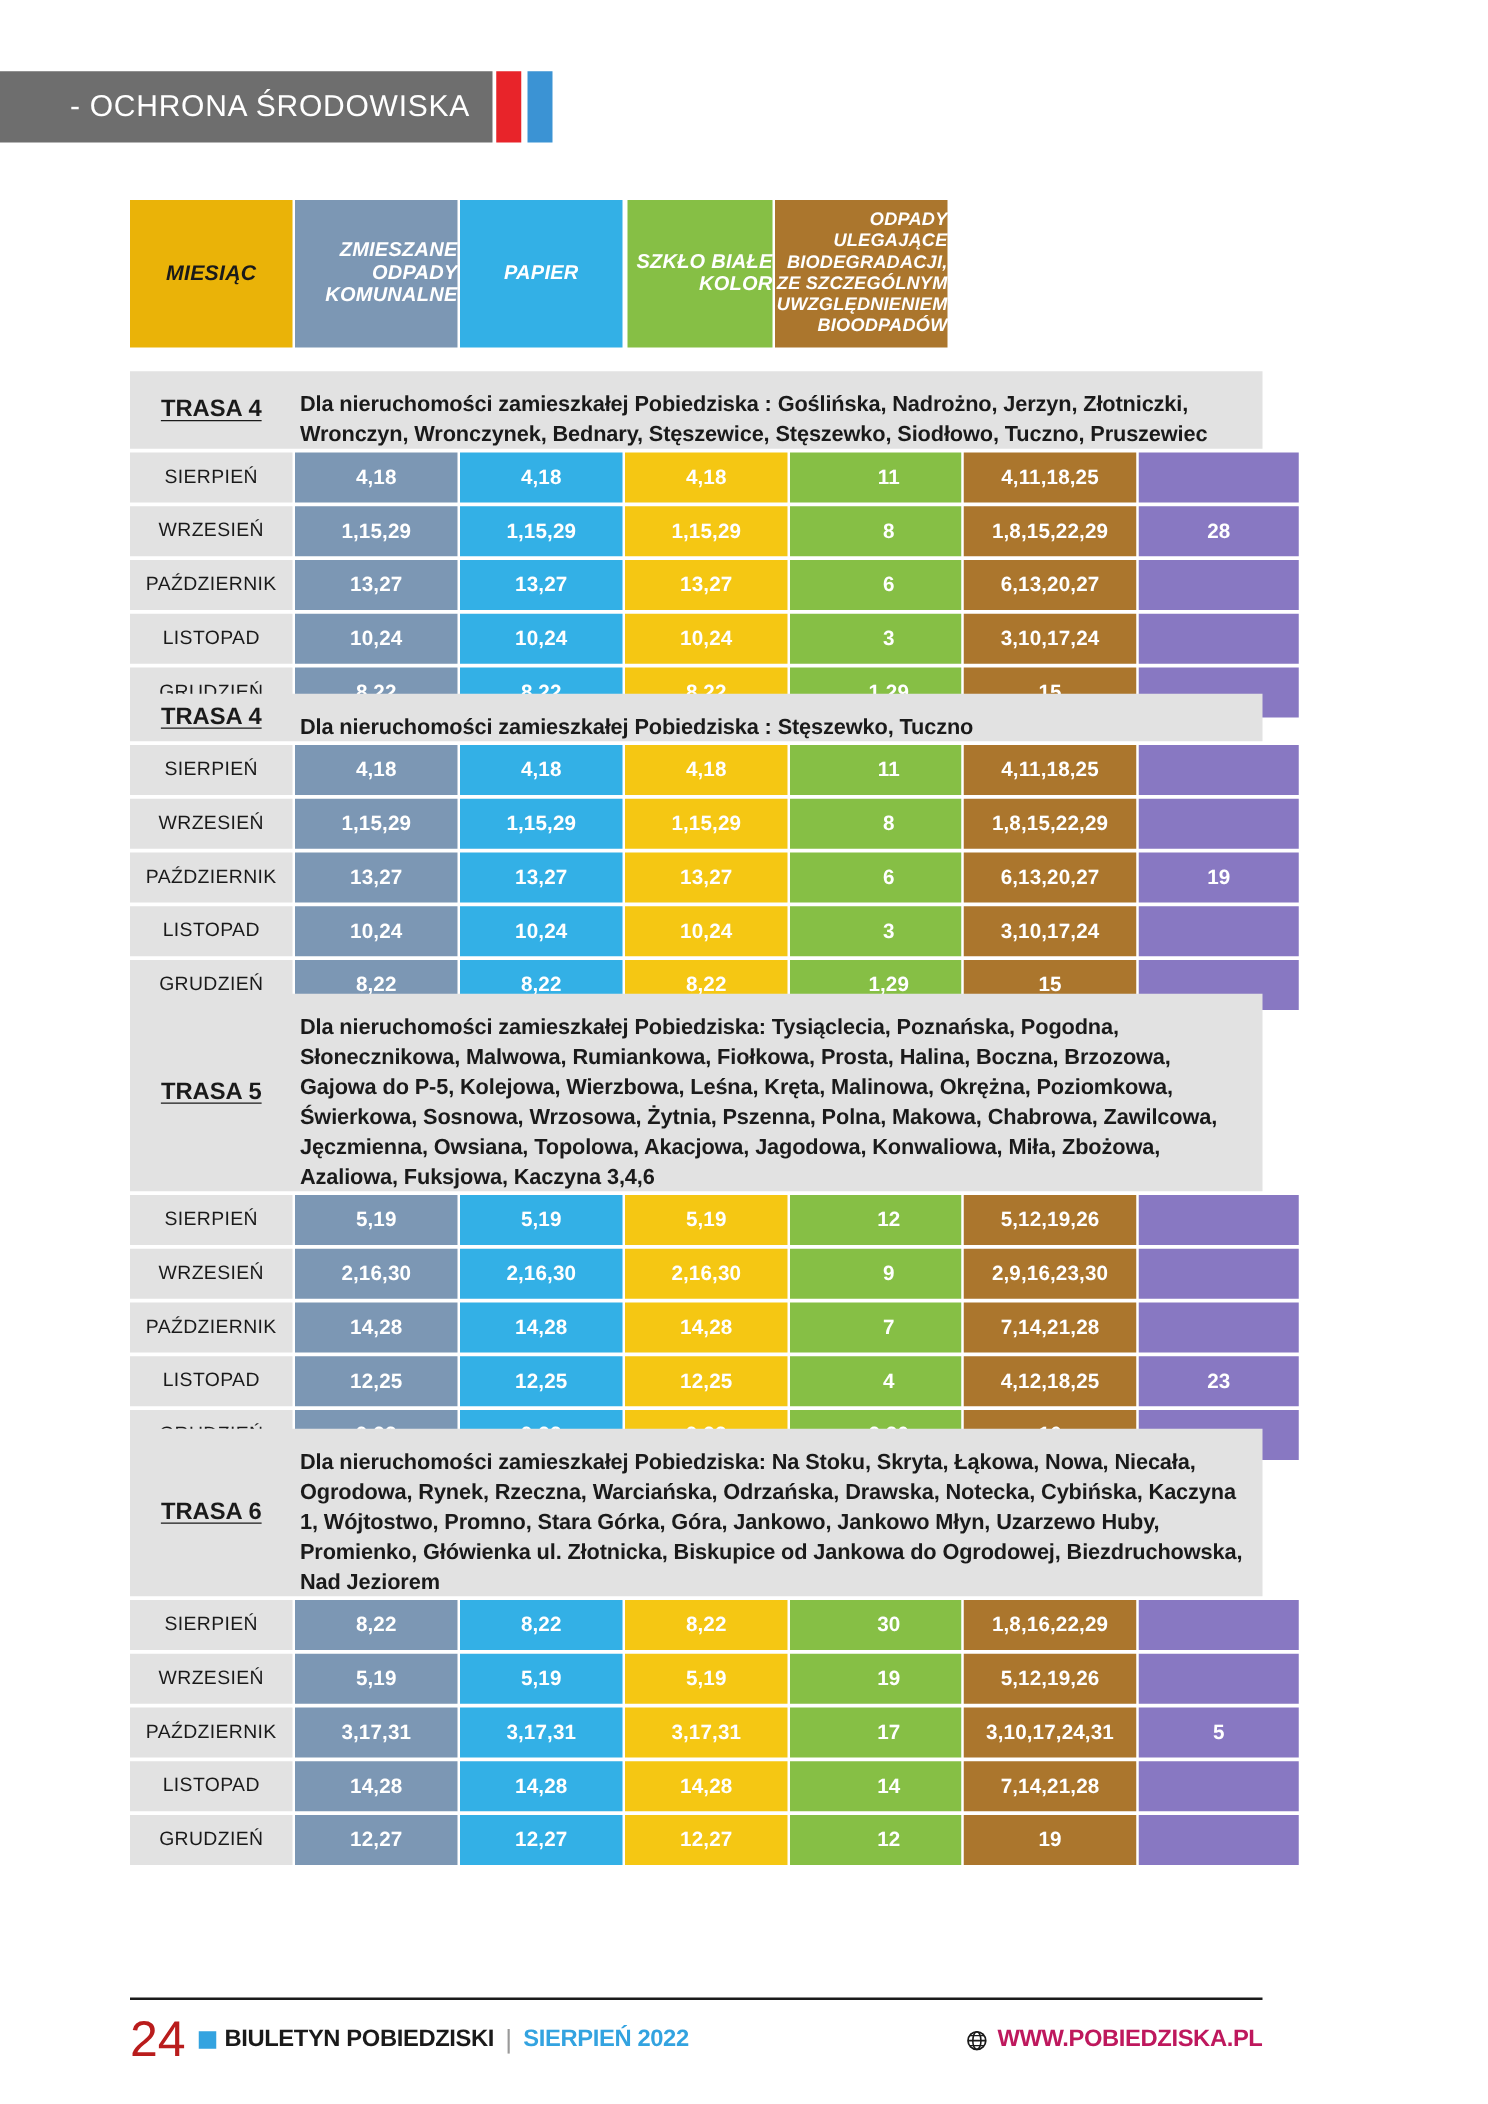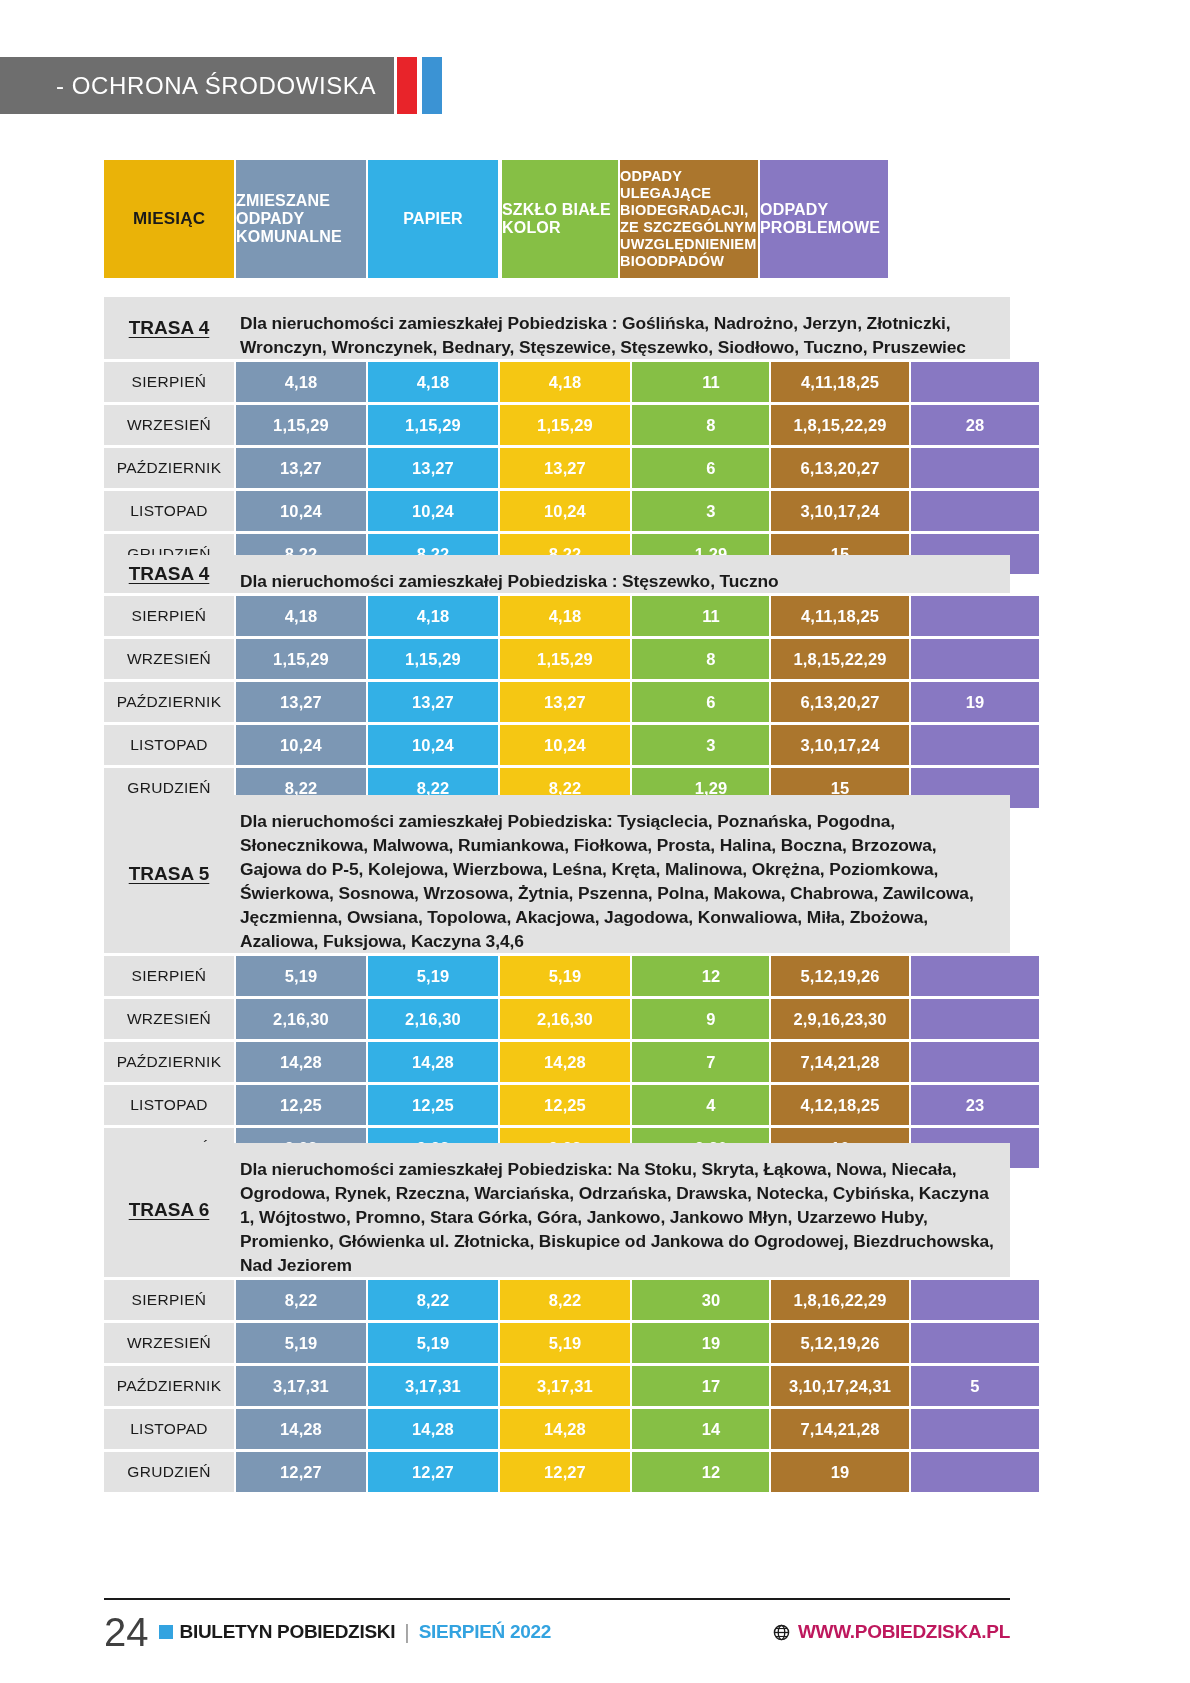--- a/index.html
+++ b/index.html
@@ -32,23 +32,23 @@
   .c-pap  {width:130px;flex:0 0 130px;}
   .c-met  {width:130px;flex:0 0 130px;}
   .c-gls  {width:116px;flex:0 0 116px;}
   .c-bio  {width:138px;flex:0 0 138px;}
   .c-prb  {width:128px;flex:0 0 128px;}
   .gap{flex:0 0 2px;}
 
   
   .hdr{position:absolute;left:104px;top:160px;width:906px;height:118px;display:flex;}
   .hdr .cell{
-    display:flex;align-items:center;justify-content:center;text-align:left;
+    display:flex;align-items:center;justify-content:center;text-align:right;
     color:#ffffff;font-weight:700;line-height:1.12;
-    font-size:16px;letter-spacing:0.2px;
+    font-size:16px;letter-spacing:0.2px;font-style:italic;
   }
   .hdr .cell.month{background:#eab308;color:#1a1a1a;font-size:17px;}
   .hdr .cell.mix{background:#7c97b4;}
   .hdr .cell.pap{background:#33b0e6;}
   .hdr .cell.met{background:#f5c713;}
   .hdr .cell.gls{background:#86bf45;}
   .hdr .cell.bio{background:#ab762d;font-size:14.5px;line-height:1.18;}
   .hdr .cell.prb{background:#8878c2;}
 
   
@@ -79,21 +79,21 @@
   .drow .cell.met{background:#f5c713;}
   .drow .cell.gls{background:#86bf45;padding-left:21px;}
   .drow .cell.bio{background:#ab762d;}
   .drow .cell.prb{background:#8878c2;}
 
   .block-gap{height:3px;}
 
   
   .foot-rule{position:absolute;left:104px;top:1598px;width:906px;height:2px;background:#1a1a1a;}
   .foot{position:absolute;left:104px;top:1606px;width:906px;height:52px;display:flex;align-items:center;}
-  .foot .pageno{font-size:40px;color:#404040;font-weight:400;line-height:1;margin-right:10px;}
+  .foot .pageno{font-size:40px;color:#b91c1c;font-weight:400;line-height:1;margin-right:10px;}
   .foot .sq{width:14px;height:14px;background:#33a3e0;margin-right:7px;}
   .foot .bul{font-size:19px;font-weight:700;color:#1a1a1a;letter-spacing:-0.3px;}
   .foot .sep{color:#9a9a9a;margin:0 9px;font-size:21px;font-weight:300;}
   .foot .issue{font-size:19px;font-weight:700;color:#33a3e0;letter-spacing:-0.3px;}
   .foot .right{margin-left:auto;display:flex;align-items:center;}
   .foot .globe{width:17px;height:17px;margin-right:8px;display:block;}
   .foot .url{font-size:19px;font-weight:700;color:#be185d;letter-spacing:-0.3px;}
 </style>
 </head>
 <body>
@@ -111,21 +111,20 @@
     <div class="gap"></div>
     <div class="cell mix c-mix">ZMIESZANE ODPADY KOMUNALNE</div>
     <div class="gap"></div>
     <div class="cell pap c-pap">PAPIER</div>
     <div class="gap"></div>
     <div class="gap"></div>
     <div class="cell gls c-gls">SZKŁO BIAŁE KOLOR</div>
     <div class="gap"></div>
     <div class="cell bio c-bio">ODPADY ULEGAJĄCE BIODEGRADACJI, ZE SZCZEGÓLNYM UWZGLĘDNIENIEM BIOODPADÓW</div>
     <div class="gap"></div>
-    <div class="cell prb c-prb">ODPADY PROBLEMOWE</div>
   </div>
 
   <div id="sections-host">
       <div class="tbl" style="top: 297px;">
         <div class="desc">
           <div class="trasa">TRASA 4</div>
           <div class="txt">Dla nieruchomości zamieszkałej Pobiedziska : Goślińska, Nadrożno, Jerzyn, Złotniczki, Wronczyn, Wronczynek, Bednary, Stęszewice, Stęszewko, Siodłowo, Tuczno, Pruszewiec</div>
         </div>
         <div class="block-gap"></div>
         <div class="drow">

